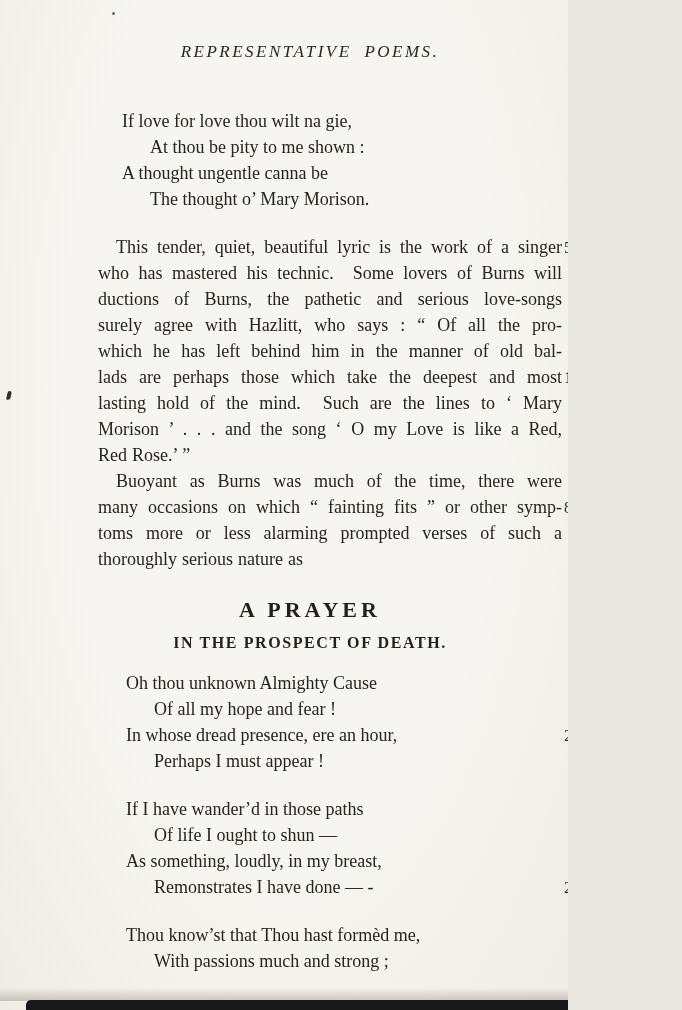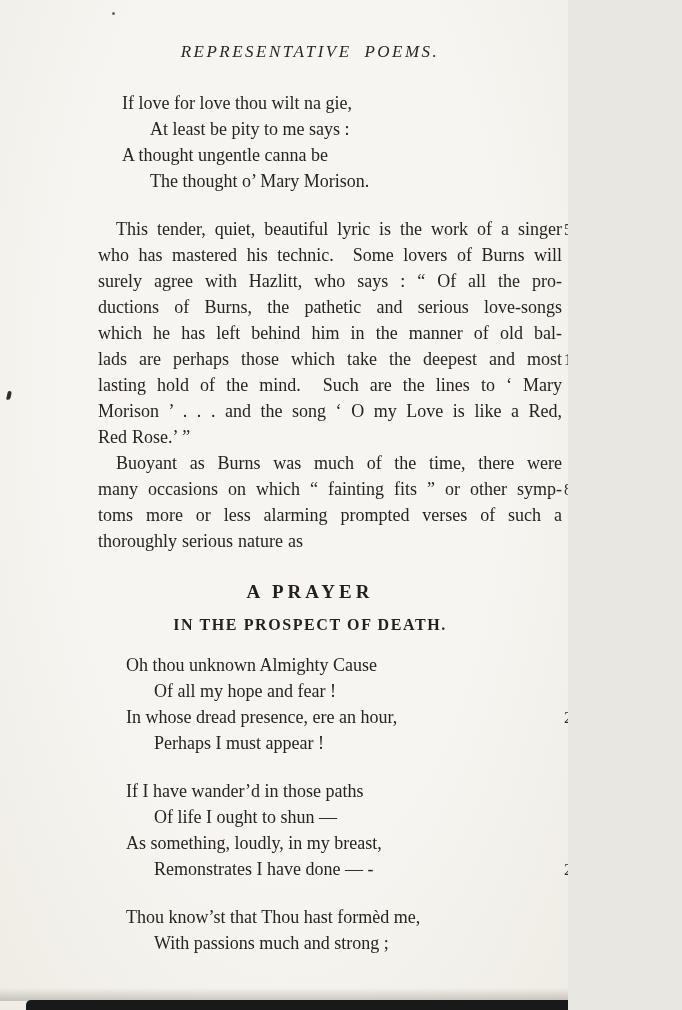--- a/index.html
+++ b/index.html
@@ -54,35 +54,35 @@
     position: absolute;
     right: -38px; top: 1px; width: 36px;
     font-size: 16px;
     letter-spacing: 1px;
     text-align: left;
     text-indent: 0;
     color: #352f29;
   }
 
   
-  .verse { margin-top: 2px; }
+  .verse { margin-top: 20px; }
   .verse .row { margin-left: 64px; }
   .verse .row.in { margin-left: 92px; }
 
   .prayer { margin-top: 18px; }
   .prayer .row { margin-left: 68px; }
   .prayer .row.in { margin-left: 96px; }
   .prayer.gap { margin-top: 22px; }
 
   
   .poem-title {
     margin-top: 26px;
     text-align: center;
     font-weight: bold;
-    font-size: 19px;
+    font-size: 22px;
     letter-spacing: 4px;
     line-height: 24px;
     color: #241f1b;
   }
   .poem-subtitle {
     margin-top: 12px;
     text-align: center;
     font-weight: bold;
     font-size: 16px;
     letter-spacing: 1.6px;
@@ -111,43 +111,43 @@
     <span class="page-number">3</span>
   </div>
 
   <div class="text-block">
 
     <div class="verse">
       <div class="row">
         <span>If love for love thou wilt na gie,</span>
       </div>
       <div class="row in">
-        <span>At least be pity to me says :</span>
+        <span>At thou be pity to me shown :</span>
       </div>
       <div class="row">
         <span>A thought ungentle canna be</span>
       </div>
       <div class="row in">
         <span>The thought o’ Mary Morison.</span>
       </div>
     </div>
 
     <div class="prose">
       <div class="row first">
         <span>This tender, quiet, beautiful lyric is the work of a singer</span>
         <span class="lineno">5</span>
       </div>
       <div class="row">
         <span>who has mastered his technic.&nbsp; Some lovers of Burns will</span>
       </div>
       <div class="row">
+        <span>ductions of Burns, the pathetic and serious love-songs</span>
+      </div>
+      <div class="row">
         <span>surely agree with Hazlitt, who says : “ Of all the pro-</span>
-      </div>
-      <div class="row">
-        <span>ductions of Burns, the pathetic and serious love-songs</span>
       </div>
       <div class="row">
         <span>which he has left behind him in the manner of old bal-</span>
       </div>
       <div class="row">
         <span>lads are perhaps those which take the deepest and most</span>
         <span class="lineno">10</span>
       </div>
       <div class="row">
         <span>lasting hold of the mind.&nbsp; Such are the lines to ‘ Mary</span>

